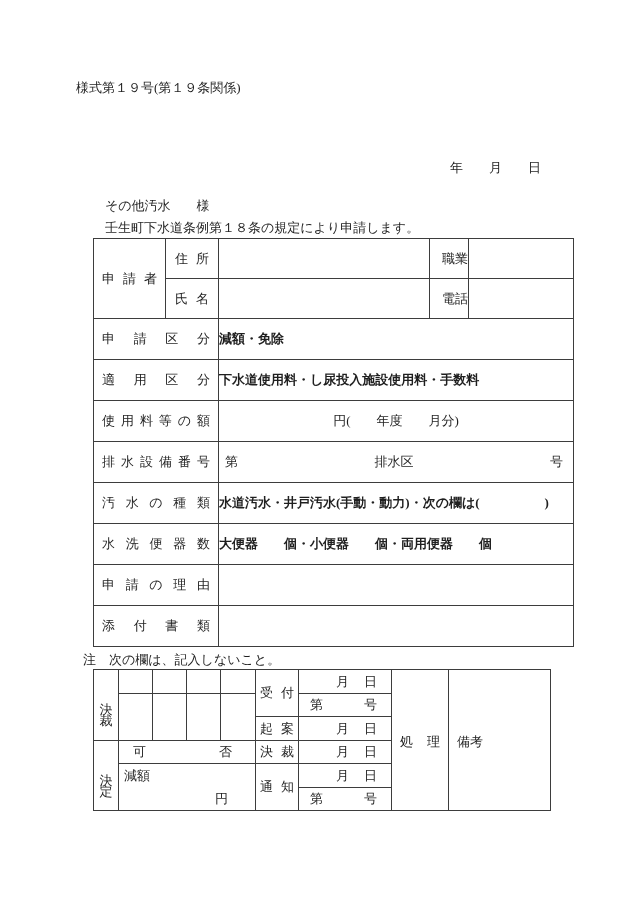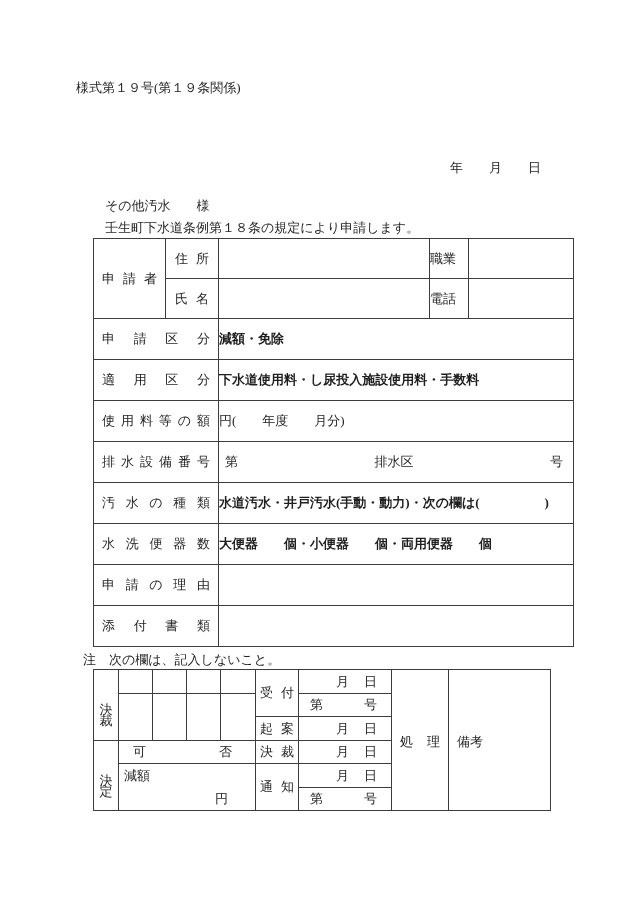--- a/index.html
+++ b/index.html
@@ -23,24 +23,24 @@
   table.form { border-collapse: collapse; table-layout: fixed; }
   table.form td { border: 1px solid #3d3d3d; padding: 0; vertical-align: middle; overflow: hidden; }
   table.form { border: 1.5px solid #3d3d3d; }
 
   .main-table   { position: absolute; left: 93px; top: 238px; width: 480px; }
   .bottom-table { position: absolute; left: 93px; top: 669px; width: 457px; }
 
   
   .main-lbl { padding: 0 8px; }
   .sub-lbl  { padding: 0 9px; }
-  .mini-lbl { text-align: left; }
+  .mini-lbl { text-align: right; }
 
   .val        { padding-left: 6px; text-align: left; font-weight: bold; }
-  .val-center { text-align: left; }
+  .val-center { text-align: center; }
   .drain { display: flex; justify-content: space-between; padding: 0 10px 0 6px; }
 
   
   .vcell { text-align: center; }
   .vlabel { display: inline-block; writing-mode: vertical-rl; text-orientation: upright; letter-spacing: 11px; line-height: 1; }
   .lbl2 > div { padding: 0 4px; }
   .md { display: flex; justify-content: space-between; padding: 0 14px 0 37px; }
   .dn { display: flex; justify-content: space-between; padding: 0 14px 0 11px; }
   .kahi-inner { display: flex; justify-content: space-between; padding: 0 23px 0 14px; }
   .genyen { display: flex; flex-direction: row; justify-content: space-between; height: 45px; padding: 2px 27px 2px 5px; }

